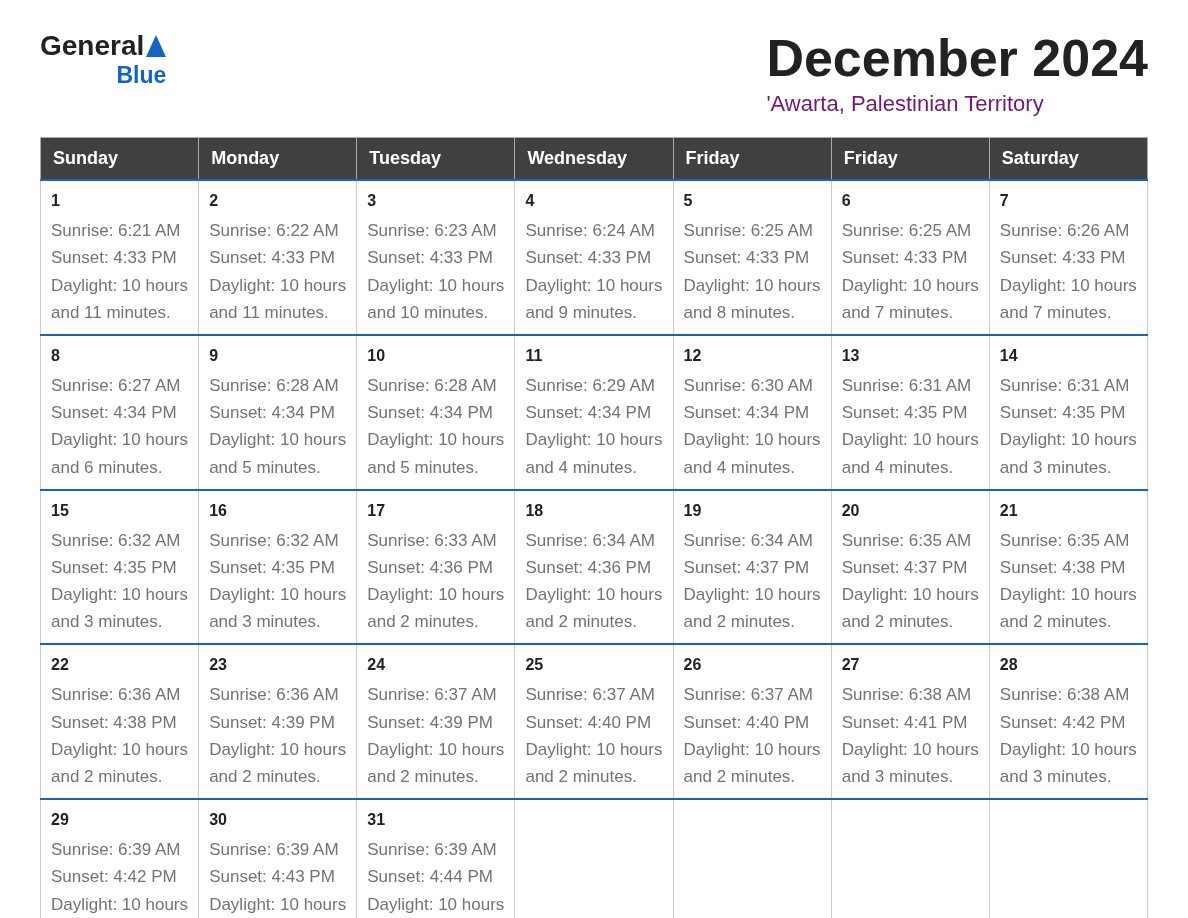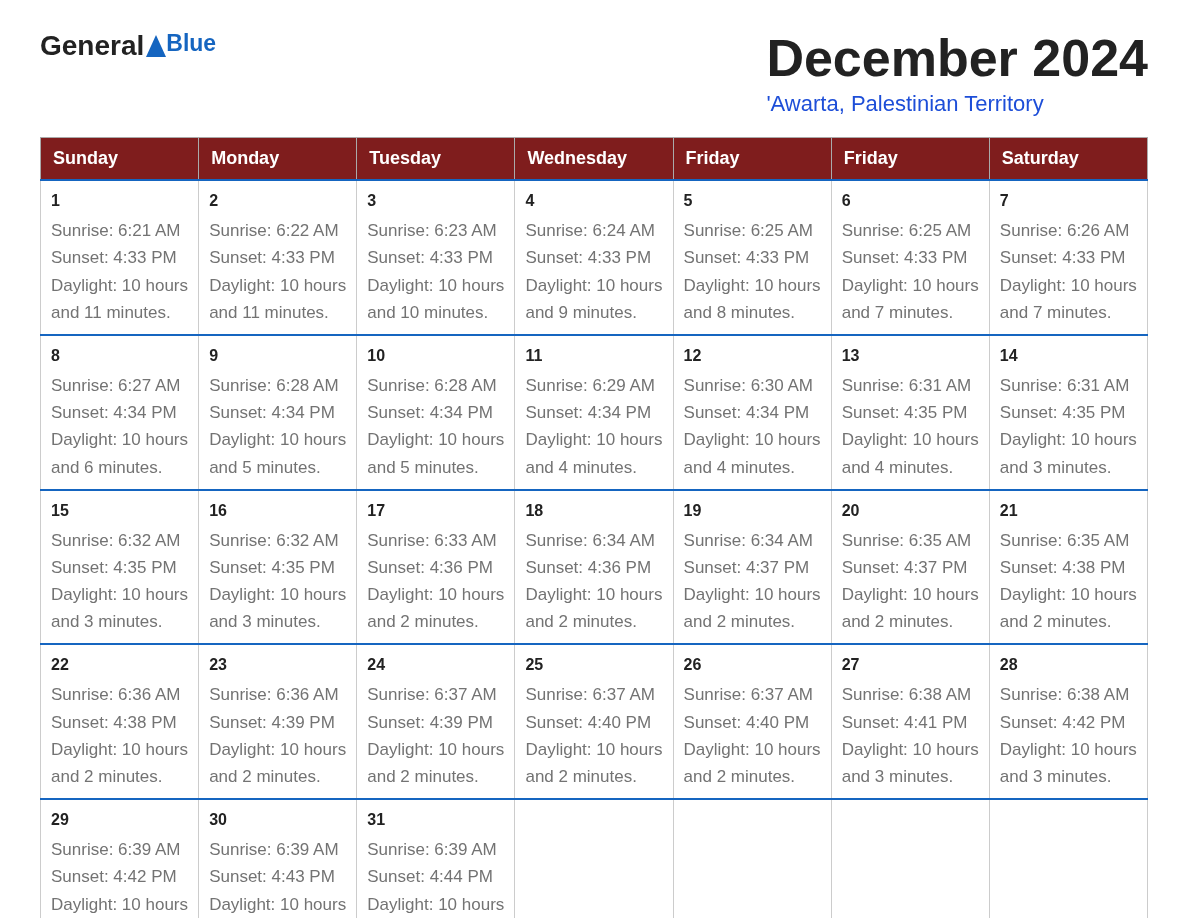--- a/index.html
+++ b/index.html
@@ -29,30 +29,30 @@
     .header-right {
     }
     .month-title {
       font-size: 52px;
       font-weight: bold;
       color: #222;
       line-height: 1.1;
     }
     .location-title {
       font-size: 22px;
-      color: #1d4ed8;
+      color: #701a75;
       margin-top: 4px;
     }
     .calendar {
       width: 100%;
       border-collapse: collapse;
       border: 1px solid #aaa;
     }
     .calendar th {
-      background: #7f1d1d;
+      background: #404040;
       color: #fff;
       font-size: 18px;
       font-weight: bold;
       padding: 10px 12px;
       text-align: left;
       border: 1px solid #aaa;
     }
     .calendar td {
       vertical-align: top;
       padding: 8px 10px;
@@ -78,22 +78,22 @@
       border-top: 2px solid #1565C0;
     }
     .calendar tbody tr:first-child td {
       border-top: 2px solid #1565C0;
     }
     .empty-cell {
       background: #fff;
     }
     .logo-wrapper {
       display: flex;
-      flex-direction: row;
-      align-items: flex-start;
+      flex-direction: column;
+      align-items: flex-end;
     }
     .logo-row {
       display: flex;
       align-items: center;
     }
     
     .logo-arrow {
       display: inline-block;
       margin-left: 2px;
       position: relative;

